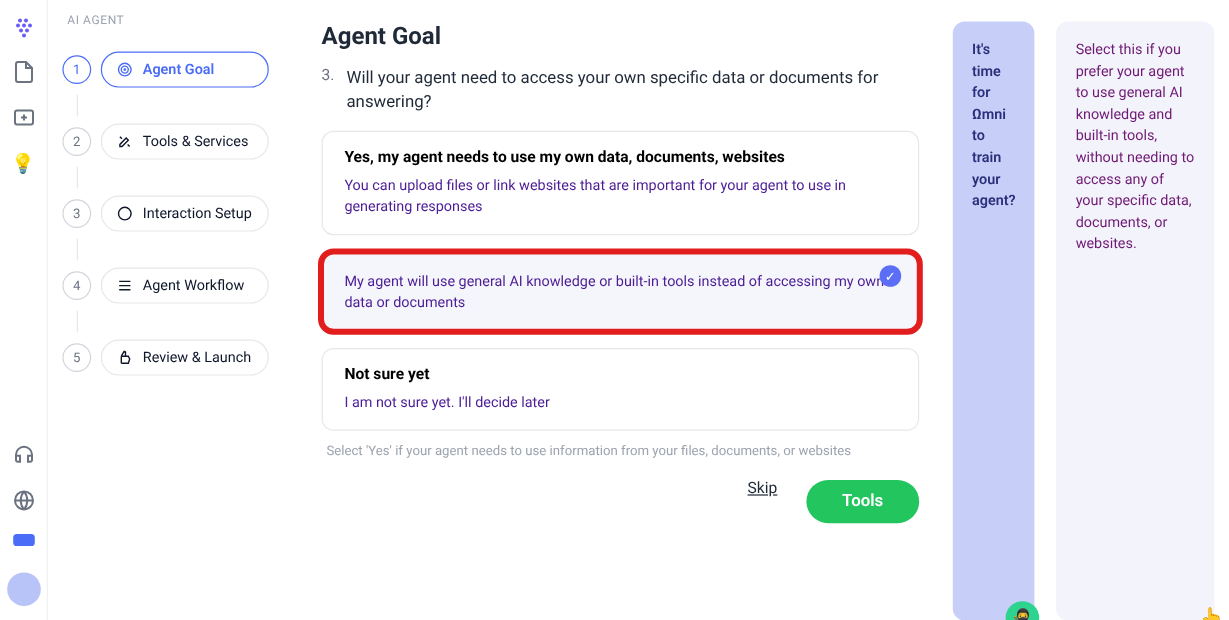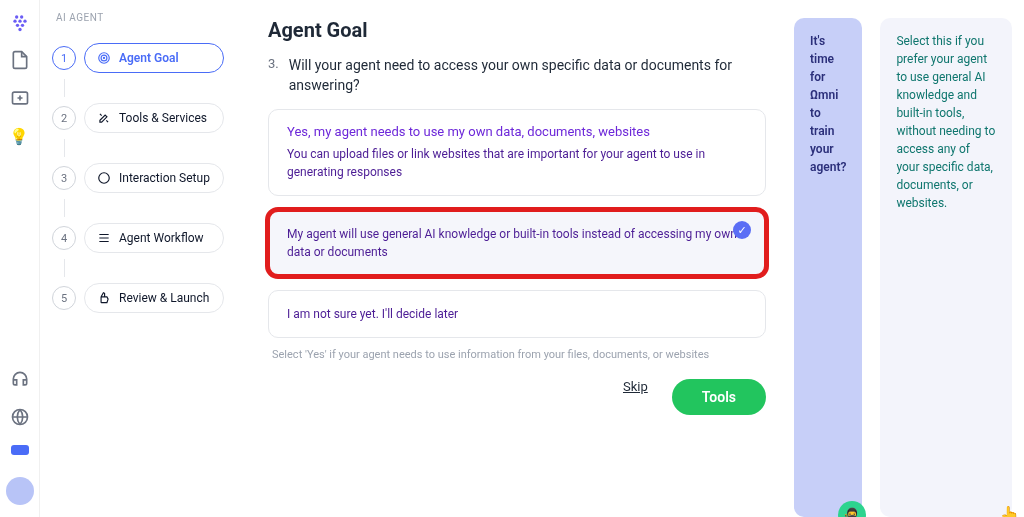--- a/index.html
+++ b/index.html
@@ -19,33 +19,33 @@
     .step.active .pill{border-color:#4a6cf7;color:#4a6cf7;font-weight:600}
     .step .picon{width:14px;height:14px;color:currentColor}
     .step-line{width:1px;height:18px;background:#e5e7eb;margin-left:12px}
     .main{flex:1;padding:18px 28px 0 28px;display:flex;flex-direction:column}
     .pg-title{font-size:20px;font-weight:700;color:#1f2937;margin-bottom:14px}
     .q-row{display:flex;gap:10px;margin-bottom:14px}
     .q-num{font-size:13px;color:#6b7280}
     .q-text{font-size:14px;font-weight:400;color:#1f2937;line-height:1.4}
     .options{display:flex;flex-direction:column;gap:14px}
     .opt{border:1px solid #e5e7eb;border-radius:10px;padding:14px 18px;position:relative;background:#fff;cursor:pointer}
-    .opt .opt-title{font-size:13px;font-weight:400;color:#6d28d9;margin-bottom:6px}
+    .opt .opt-title{font-size:13px;font-weight:700;color:#000000;margin-bottom:6px}
     .opt .opt-desc{font-size:12px;color:#4c1d95;line-height:1.5}
     .opt.selected{background:#f5f6fb}
     .opt.hl{outline:5px solid #e11d1d;outline-offset:-2px}
     .check{position:absolute;top:10px;right:14px;width:18px;height:18px;border-radius:50%;background:#5b6ef5;display:flex;align-items:center;justify-content:center;color:#fff;font-size:11px}
     .hint{font-size:11px;color:#9ca3af;padding:10px 4px 18px}
     .actions{display:flex;justify-content:flex-end;gap:24px;padding-bottom:18px}
     .skip{font-size:13px;color:#1f2937;text-decoration:underline;cursor:pointer}
     .next{background:#22c55e;color:#fff;border:none;padding:10px 30px;border-radius:22px;font-size:14px;font-weight:600;cursor:pointer}
     .rpanel{width:230px;padding:18px 12px 0 0;display:flex;flex-direction:row;gap:18px;position:relative}
     .bubble{border-radius:10px;padding:14px 16px;font-size:12px;line-height:1.5;position:relative}
     .b1{background:#c7cff8;color:#2b2f7a;font-weight:600}
-    .b2{background:#f3f4fb;color:#0f766e}
+    .b2{background:#f3f4fb;color:#701a75}
     .ninja{position:absolute;right:-4px;bottom:-12px;width:28px;height:28px;border-radius:50%;background:#2dd48f;display:flex;align-items:center;justify-content:center;font-size:14px}
     .pointer{position:absolute;right:-8px;bottom:-10px;font-size:16px}
     svg{width:100%;height:100%}
   </style>
 </head>
 <body>
 
 <div class="iconrail">
   <div class="ritem">
       <svg viewBox="0 0 24 24" fill="#6b5df5">
@@ -155,20 +155,21 @@
   <div class="options">
     <div class="opt">
       <div class="opt-title">Yes, my agent needs to use my own data, documents, websites</div>
       <div class="opt-desc">You can upload files or link websites that are important for your agent to use in generating responses</div>
     </div>
     <div class="opt selected hl">
       <div class="check">✓</div>
       <div class="opt-desc">My agent will use general AI knowledge or built-in tools instead of accessing my own data or documents</div>
     </div>
     <div class="opt">
+      <div class="opt-title">Not sure yet</div>
       <div class="opt-desc">I am not sure yet. I'll decide later</div>
     </div>
   </div>
   <div class="hint">Select 'Yes' if your agent needs to use information from your files, documents, or websites</div>
   <div class="actions">
     <span class="skip">Skip</span>
     <button class="next">Tools</button>
   </div>
 </div>
 

